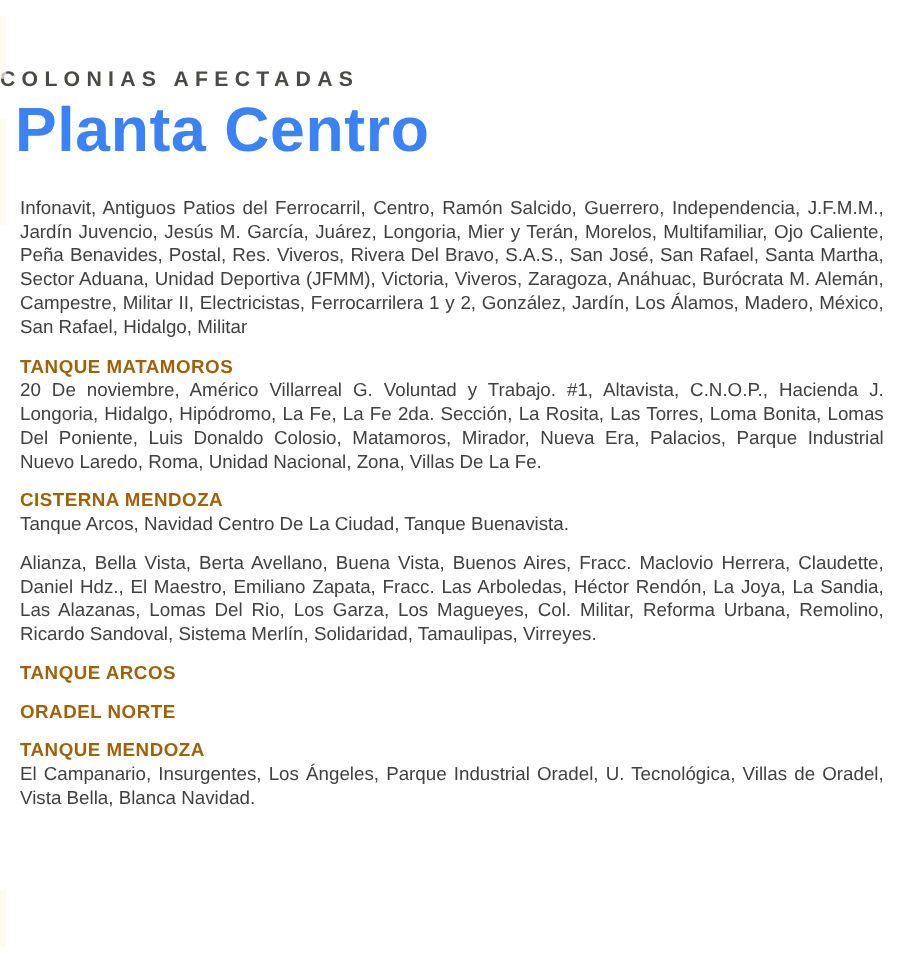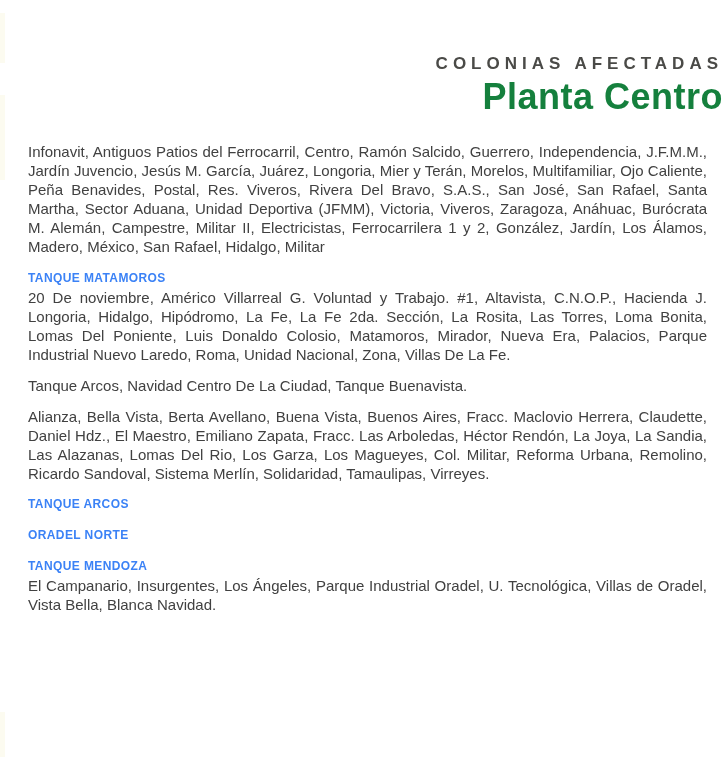--- a/index.html
+++ b/index.html
@@ -25,52 +25,52 @@
     width: 5px;
     background: #fbf9ea;
     opacity: .7;
   }
   .edge-artifact.a1 { top: 13px;  height: 50px; }
   .edge-artifact.a2 { top: 95px;  height: 85px; }
   .edge-artifact.a3 { top: 712px; height: 45px; }
 
   .header {
     padding-top: 54px;
-    text-align: right;
+    text-align: left;
   }
   .kicker {
     display: block;
     font-size: 17px;
     font-weight: bold;
     letter-spacing: 5px;
     color: #4a4a47;
   }
   .title {
-    margin: 4px 0 0 0;
-    font-size: 36px;
+    margin: 4px 0 0 12px;
+    font-size: 50px;
     line-height: 1.04;
     font-weight: bold;
     letter-spacing: 0.5px;
-    color: #15803d;
+    color: #3b82f6;
   }
 
   .content {
     margin-top: 27px;
     padding: 0 16px;
     font-size: 15px;
     line-height: 19px;
   }
-  .section { margin: 0 0 12px 12px; }
+  .section { margin: 0 0 12px 0; }
   .section-heading {
     margin: 0;
-    font-size: 12px;
+    font-size: 15px;
     line-height: 19px;
     font-weight: bold;
     letter-spacing: 0.4px;
-    color: #3b82f6;
+    color: #a16207;
   }
   .section-body {
     margin: 0;
     text-align: justify;
     text-justify: inter-word;
     color: #414141;
   }
   .section.intro { margin-bottom: 13px; }
 </style>
 </head>
@@ -92,20 +92,21 @@
     <section class="section intro">
       <p class="section-body">Infonavit, Antiguos Patios del Ferrocarril, Centro, Ramón Salcido, Guerrero, Independencia, J.F.M.M., Jardín Juvencio, Jesús M. García, Juárez, Longoria, Mier y Terán, Morelos, Multifamiliar, Ojo Caliente, Peña Benavides, Postal, Res. Viveros, Rivera Del Bravo, S.A.S., San José, San Rafael, Santa Martha, Sector Aduana, Unidad Deportiva (JFMM), Victoria, Viveros, Zaragoza, Anáhuac, Burócrata M. Alemán, Campestre, Militar II, Electricistas, Ferrocarrilera 1 y 2, González, Jardín, Los Álamos, Madero, México, San Rafael, Hidalgo, Militar</p>
     </section>
 
     <section class="section">
       <h2 class="section-heading">TANQUE MATAMOROS</h2>
       <p class="section-body">20 De noviembre, Américo Villarreal G. Voluntad y Trabajo. #1, Altavista, C.N.O.P., Hacienda J. Longoria, Hidalgo, Hipódromo, La Fe, La Fe 2da. Sección, La Rosita, Las Torres, Loma Bonita, Lomas Del Poniente, Luis Donaldo Colosio, Matamoros, Mirador, Nueva Era, Palacios, Parque Industrial Nuevo Laredo, Roma, Unidad Nacional, Zona, Villas De La Fe.</p>
     </section>
 
     <section class="section">
+      <h2 class="section-heading">CISTERNA MENDOZA</h2>
       <p class="section-body">Tanque Arcos, Navidad Centro De La Ciudad, Tanque Buenavista.</p>
     </section>
 
     <section class="section">
       <p class="section-body">Alianza, Bella Vista, Berta Avellano, Buena Vista, Buenos Aires, Fracc. Maclovio Herrera, Claudette, Daniel Hdz., El Maestro, Emiliano Zapata, Fracc. Las Arboledas, Héctor Rendón, La Joya, La Sandia, Las Alazanas, Lomas Del Rio, Los Garza, Los Magueyes, Col. Militar, Reforma Urbana, Remolino, Ricardo Sandoval, Sistema Merlín, Solidaridad, Tamaulipas, Virreyes.</p>
     </section>
 
     <section class="section">
       <h2 class="section-heading">TANQUE ARCOS</h2>
     </section>

